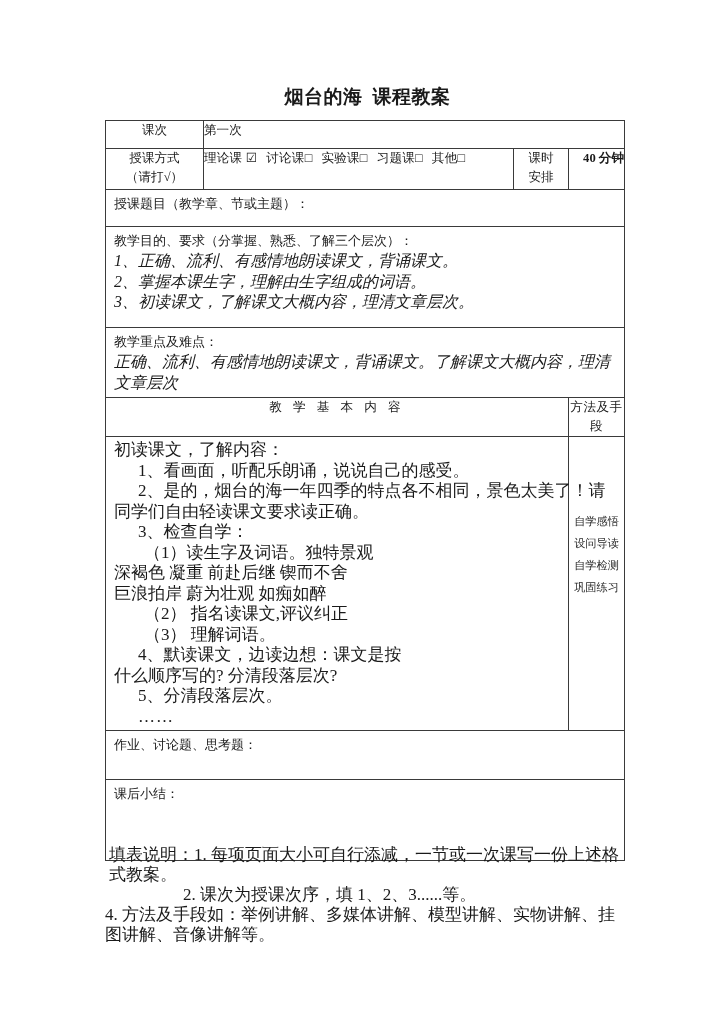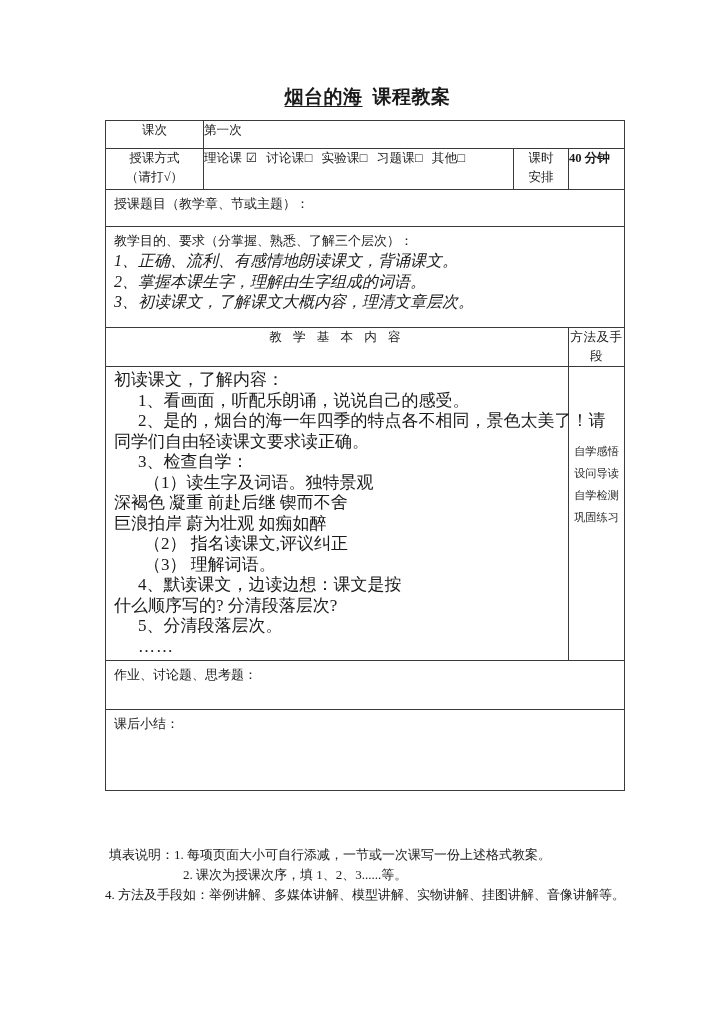--- a/index.html
+++ b/index.html
@@ -31,21 +31,20 @@
     top: 84px;
     width: 519px;
     text-align: center;
     font-size: 19px;
     font-weight: bold;
     letter-spacing: 0.5px;
     white-space: nowrap;
     line-height: 26px;
   }
   .doc-title .subject {
-    text-decoration: underline;
     text-underline-offset: 3px;
     padding: 0 6px;
     text-align: right;
   }
   .doc-title .suffix { padding-left: 4px; }
 
   
   .lesson-table {
     position: absolute;
     left: 105px;
@@ -82,21 +81,21 @@
     vertical-align: middle;
     font-size: 12.4px;
     letter-spacing: 0.2px;
     white-space: nowrap;
   }
   .checkline .opt { margin-right: 9px; text-align: center; }
   .checkline .box { font-size: 12.6px; }
   .hours-label { width: 55px; font-size: 12.6px; line-height: 17px; }
   .hours-value {
     width: 56px;
-    text-align: left;
+    text-align: right;
     vertical-align: middle;
     font-weight: bold;
     font-size: 13px;
   }
 
   .block-title { height: 36px; }
   .block-goal  { height: 100px; }
   .block-focus { height: 56px; }
 
   .sec-head { font-size: 13px; line-height: 20px; }
@@ -142,21 +141,21 @@
 
   .block-homework { height: 48px; }
   .block-summary  { height: 80px; }
 
   
   .notes {
     position: absolute;
     left: 105px;
     top: 845px;
     width: 525px;
-    font-size: 13px;
+    font-size: 17px;
     line-height: 20px;
   }
   .note-1 { padding-left: 4px; }
   .note-2, .note-3 { padding-left: 78px; }
   .note-4 { padding-left: 0px; }
 </style>
 </head>
 <body>
 
 <div class="page">
@@ -206,20 +205,28 @@
         <td class="block-goal" colspan="4">
           <div class="cell-pad">
             <div class="sec-head">教学目的、要求（分掌握、熟悉、了解三个层次）：</div>
             <div class="sec-line">1、正确、流利、有感情地朗读课文，背诵课文。</div>
             <div class="sec-line">2、掌握本课生字，理解由生字组成的词语。</div>
             <div class="sec-line">3、初读课文，了解课文大概内容，理清文章层次。</div>
           </div>
         </td>
       </tr>
 
+      <tr>
+        <td class="block-focus" colspan="4">
+          <div class="cell-pad">
+            <div class="sec-head">教学重点及难点：</div>
+            <div class="sec-line">正确、流利、有感情地朗读课文，背诵课文。了解课文大概内容，理清文章层次</div>
+          </div>
+        </td>
+      </tr>
 
       <tr>
         <td class="content-head" colspan="3">教 学 基 本 内 容</td>
         <td class="content-head-right col-methods">方法及手段</td>
       </tr>
 
       <tr>
         <td class="content-body" colspan="3">
           <div class="cell-pad">
             <div class="cline">初读课文，了解内容：</div>

